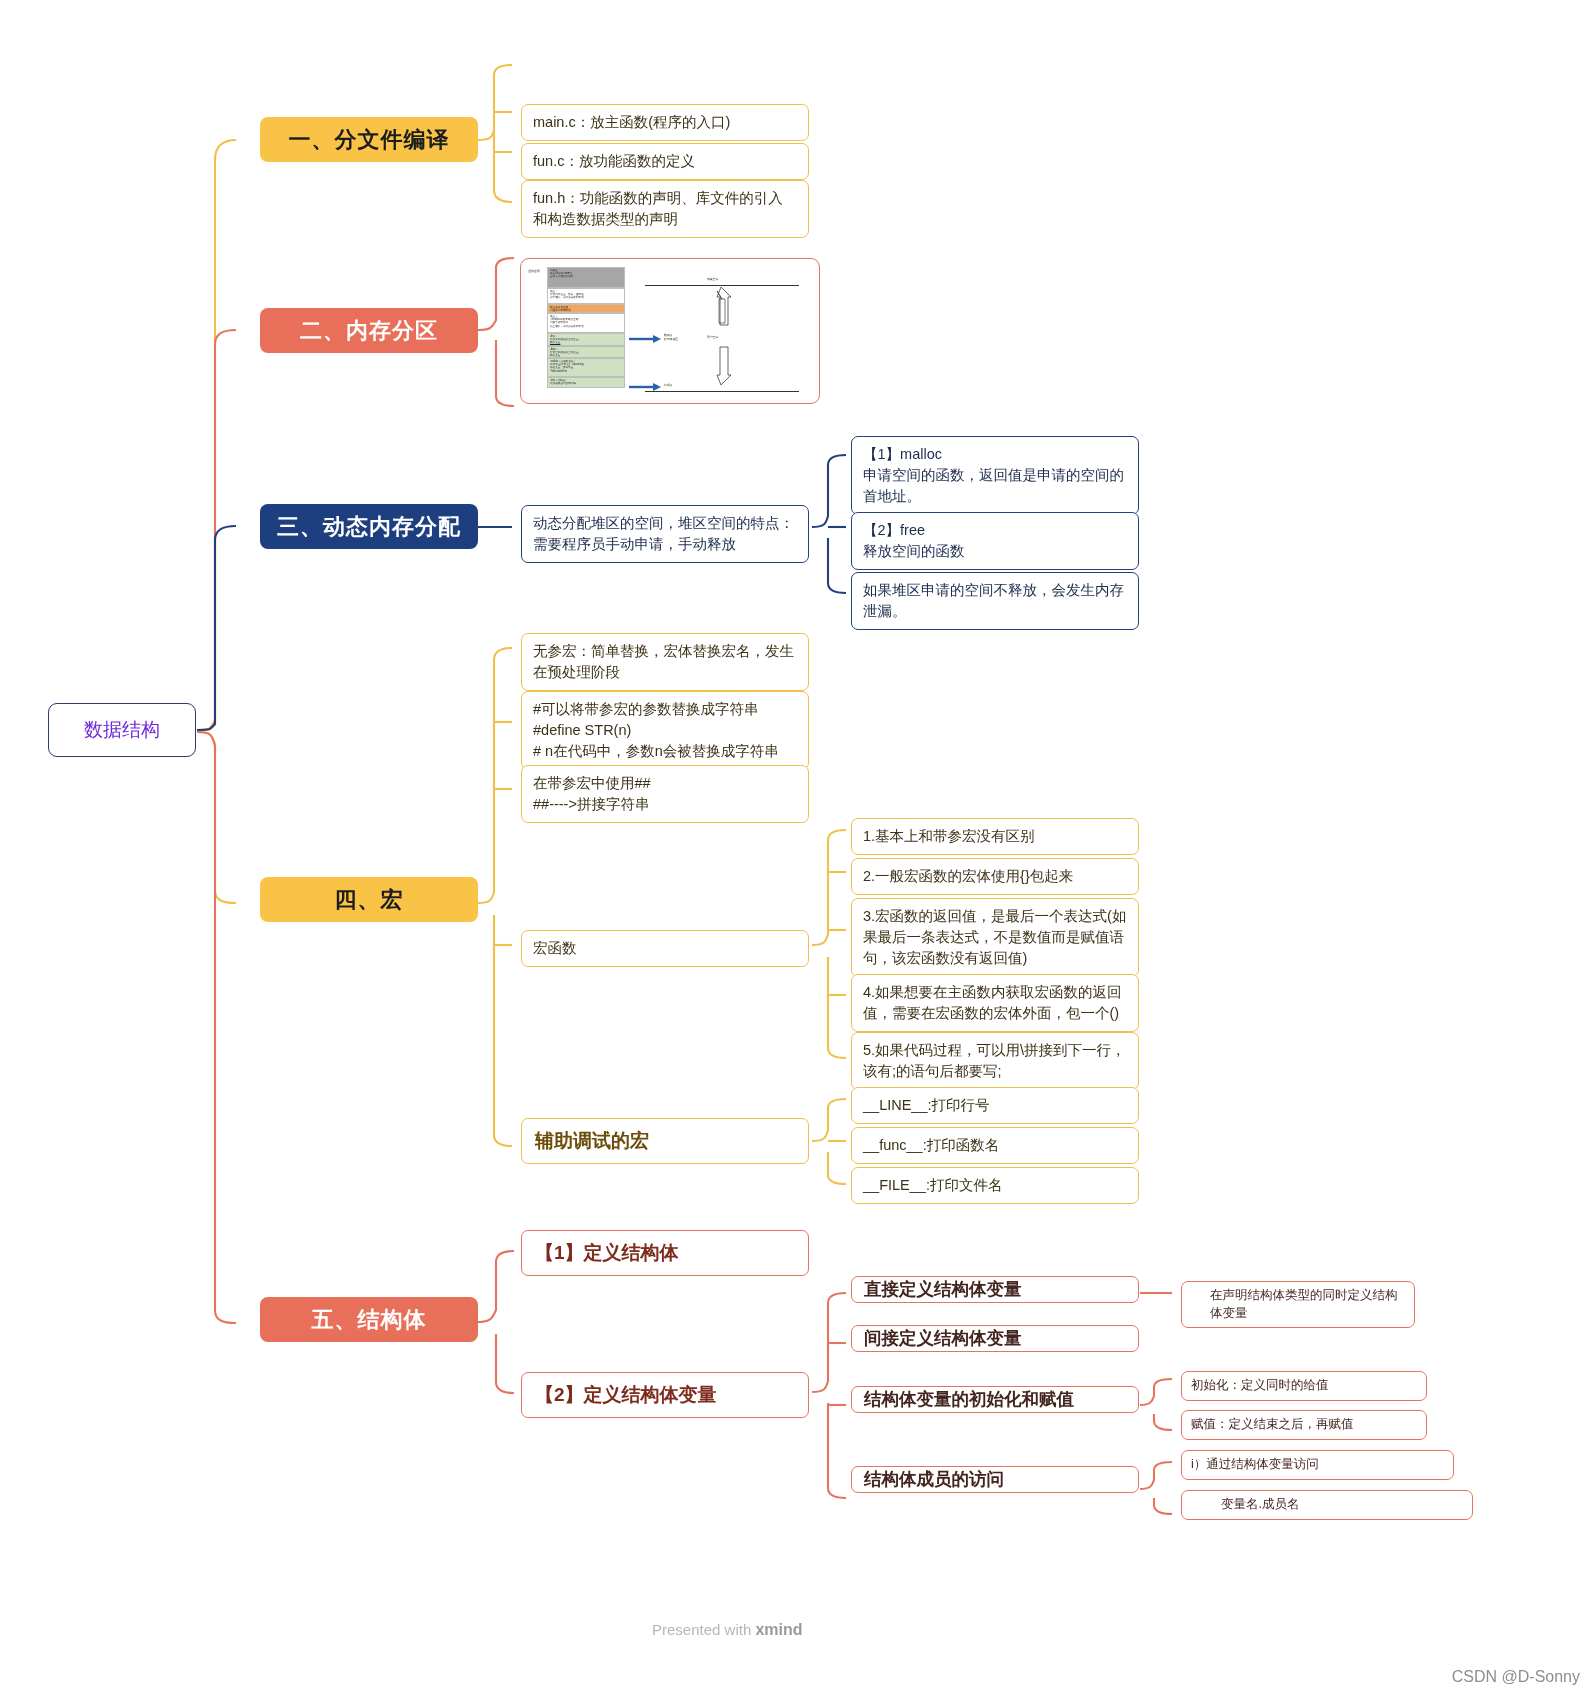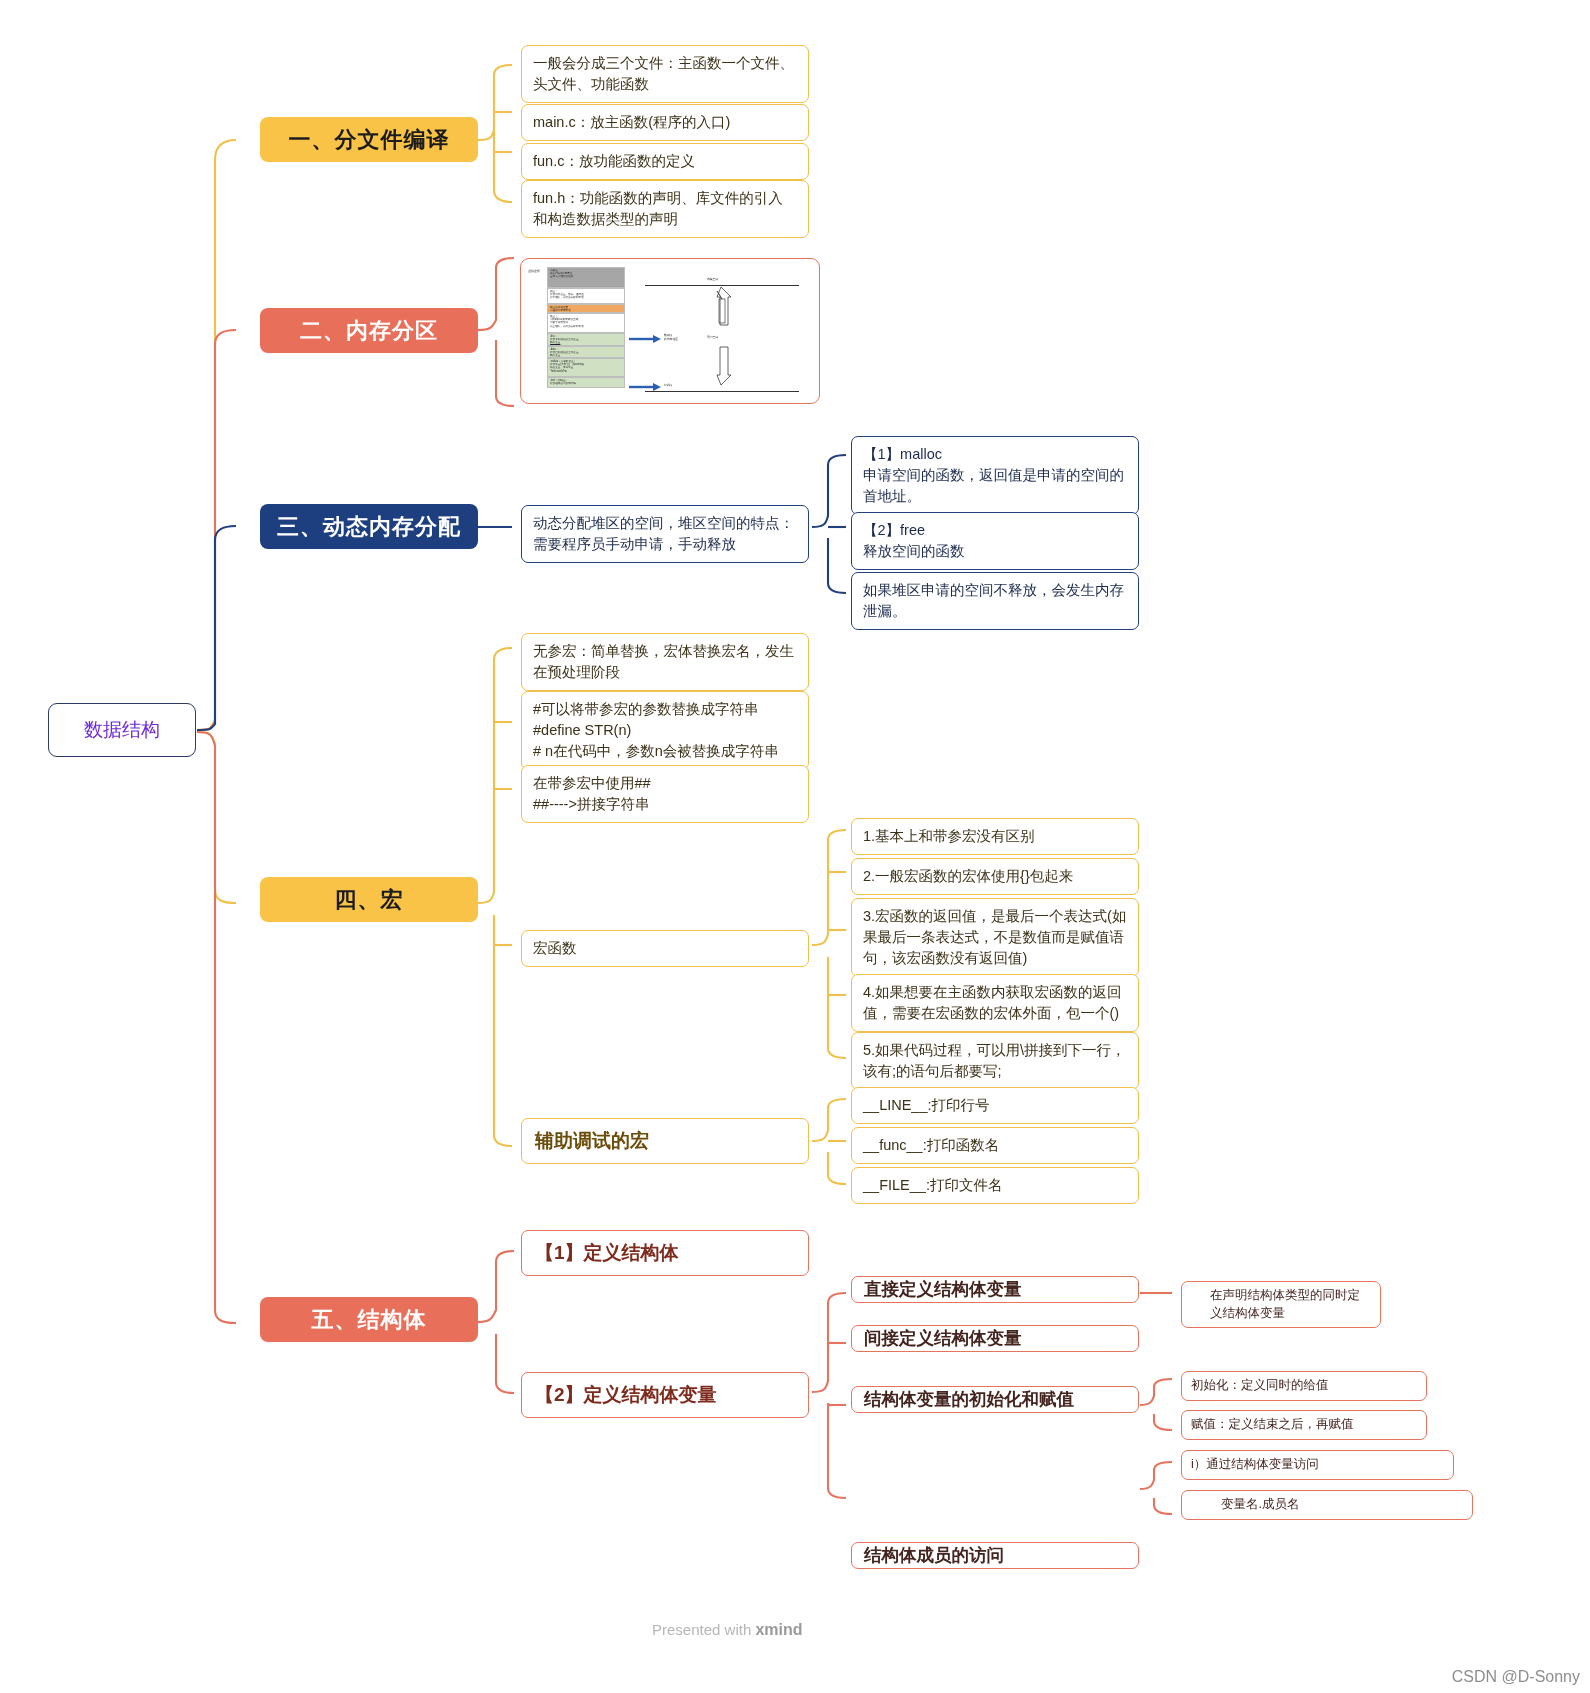--- a/index.html
+++ b/index.html
@@ -141,21 +141,20 @@
   </svg>
 
   <div class="node root">
     <span>数据结构</span>
   </div>
 
   <div class="node l1 amber" style="left:260px; top:117px; width:218px;">
     <span>一、分文件编译</span>
   </div>
 
-  <div class="box amber" style="position:absolute; left:521px; top:45px; width:288px;">一般会分成三个文件：主函数一个文件、头文件、功能函数</div>
 
   <div class="box amber" style="position:absolute; left:521px; top:104px; width:288px;">main.c：放主函数(程序的入口)</div>
 
   <div class="box amber" style="position:absolute; left:521px; top:143px; width:288px;">fun.c：放功能函数的定义</div>
 
   <div class="box amber" style="position:absolute; left:521px; top:180px; width:288px;">fun.h：功能函数的声明、库文件的引入和构造数据类型的声明</div>
 
   <div class="node l1 salmon" style="left:260px; top:308px; width:218px;">
     <span>二、内存分区</span>
   </div>
@@ -245,23 +244,23 @@
   <div class="box salmon bold-head" style="position:absolute; left:521px; top:1230px; width:288px;">【1】定义结构体</div>
 
   <div class="box salmon bold-head" style="position:absolute; left:521px; top:1372px; width:288px;">【2】定义结构体变量</div>
 
   <div class="box salmon mid-head" style="position:absolute; left:851px; top:1276px; width:288px;">直接定义结构体变量</div>
 
   <div class="box salmon mid-head" style="position:absolute; left:851px; top:1325px; width:288px;">间接定义结构体变量</div>
 
   <div class="box salmon mid-head" style="position:absolute; left:851px; top:1386px; width:288px;">结构体变量的初始化和赋值</div>
 
-  <div class="box salmon mid-head" style="position:absolute; left:851px; top:1542px; width:288px;">结构体成员的访问</div>
-
-  <div class="box salmon small" style="position:absolute; left:1181px; top:1281px; width:200px;padding-left:28px;">在声明结构体类型的同时定义结构体变量</div>
+  <div class="box salmon mid-head" style="position:absolute; left:851px; top:1466px; width:288px;">结构体成员的访问</div>
+
+  <div class="box salmon small" style="position:absolute; left:1181px; top:1281px; width:234px;padding-left:28px;">在声明结构体类型的同时定义结构体变量</div>
 
   <div class="box salmon small" style="position:absolute; left:1181px; top:1371px; width:246px;">初始化：定义同时的给值</div>
 
   <div class="box salmon small" style="position:absolute; left:1181px; top:1410px; width:246px;">赋值：定义结束之后，再赋值</div>
 
   <div class="box salmon small" style="position:absolute; left:1181px; top:1450px; width:273px;">i）通过结构体变量访问</div>
 
   <div class="box salmon small" style="position:absolute; left:1181px; top:1490px; width:292px;padding-left:39px;">变量名.成员名</div>
 
   <div class="footer-xmind">

